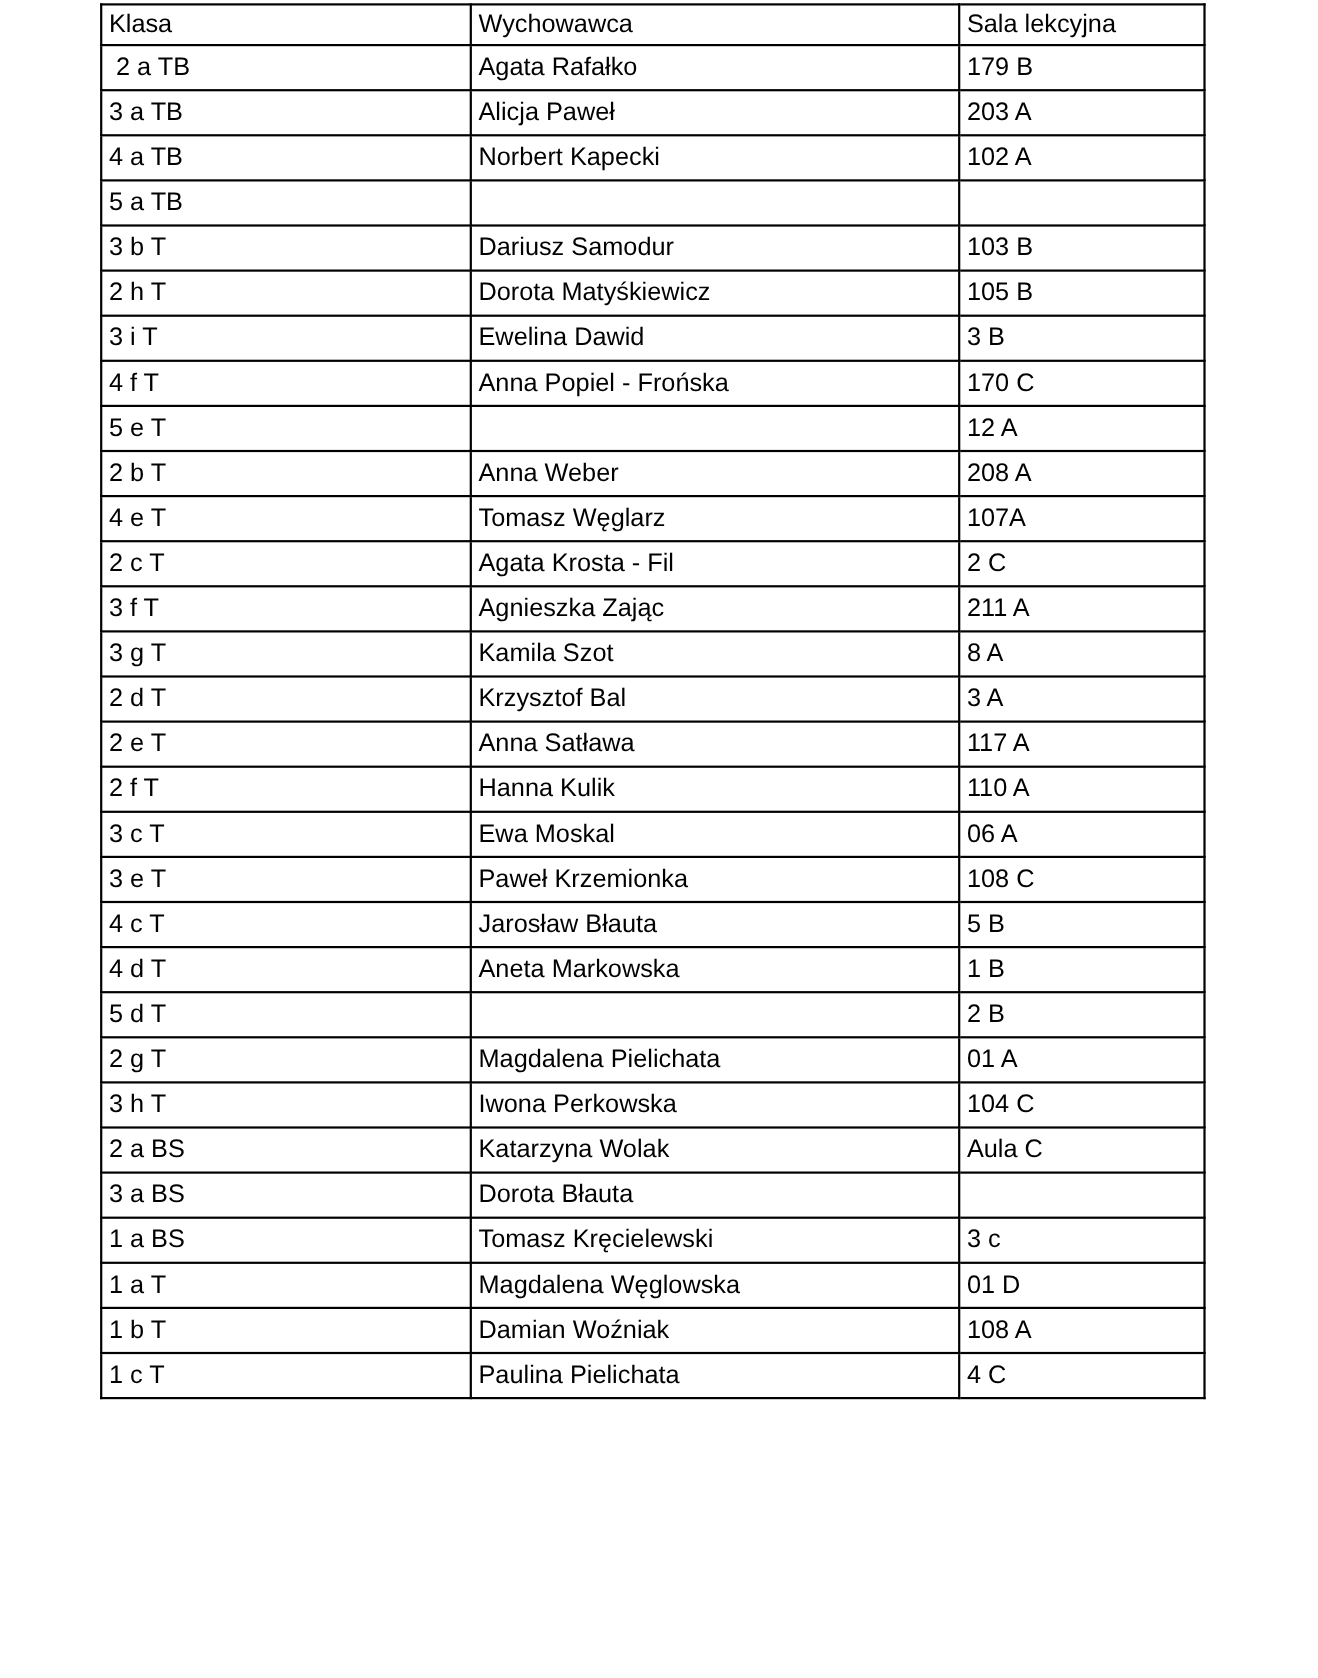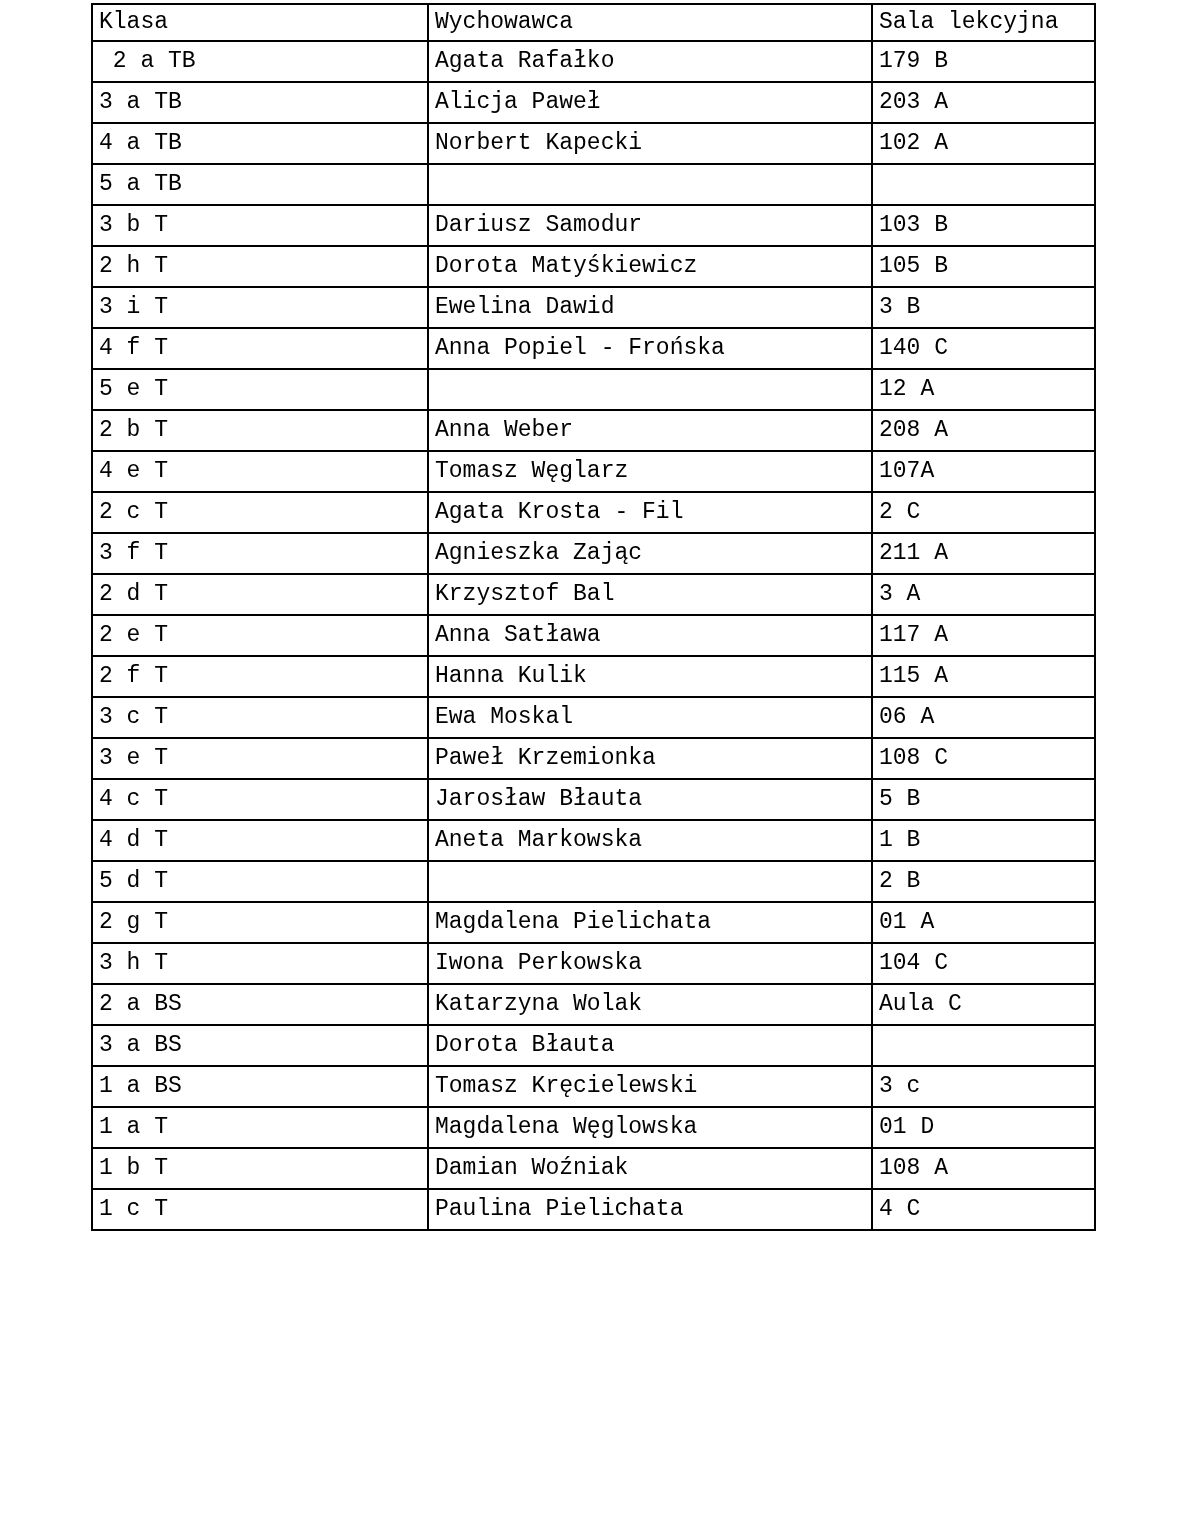--- a/index.html
+++ b/index.html
@@ -5,21 +5,21 @@
   html, body {
     margin: 0;
     padding: 0;
     background: #ffffff;
   }
   .page {
     position: relative;
     width: 1198px;
     height: 1525px;
     background: #ffffff;
-    font-family: Liberation Mono, monospace;
+    font-family: Liberation Sans, sans-serif;
     color: #000000;
     overflow: hidden;
   }
   table.schedule {
     position: absolute;
     left: 91px;
     top: 3px;
     border-collapse: collapse;
     table-layout: fixed;
     width: 1003px;
@@ -90,21 +90,21 @@
           <td>105 B</td>
         </tr>
         <tr>
           <td>3 i T</td>
           <td>Ewelina Dawid</td>
           <td>3 B</td>
         </tr>
         <tr>
           <td>4 f T</td>
           <td>Anna Popiel - Frońska</td>
-          <td>140 C</td>
+          <td>170 C</td>
         </tr>
         <tr>
           <td>5 e T</td>
           <td></td>
           <td>12 A</td>
         </tr>
         <tr>
           <td>2 b T</td>
           <td>Anna Weber</td>
           <td>208 A</td>
@@ -118,33 +118,38 @@
           <td>2 c T</td>
           <td>Agata Krosta - Fil</td>
           <td>2 C</td>
         </tr>
         <tr>
           <td>3 f T</td>
           <td>Agnieszka Zając</td>
           <td>211 A</td>
         </tr>
         <tr>
+          <td>3 g T</td>
+          <td>Kamila Szot</td>
+          <td>8 A</td>
+        </tr>
+        <tr>
           <td>2 d T</td>
           <td>Krzysztof Bal</td>
           <td>3 A</td>
         </tr>
         <tr>
           <td>2 e T</td>
           <td>Anna Satława</td>
           <td>117 A</td>
         </tr>
         <tr>
           <td>2 f T</td>
           <td>Hanna Kulik</td>
-          <td>115 A</td>
+          <td>110 A</td>
         </tr>
         <tr>
           <td>3 c T</td>
           <td>Ewa Moskal</td>
           <td>06 A</td>
         </tr>
         <tr>
           <td>3 e T</td>
           <td>Paweł Krzemionka</td>
           <td>108 C</td>

